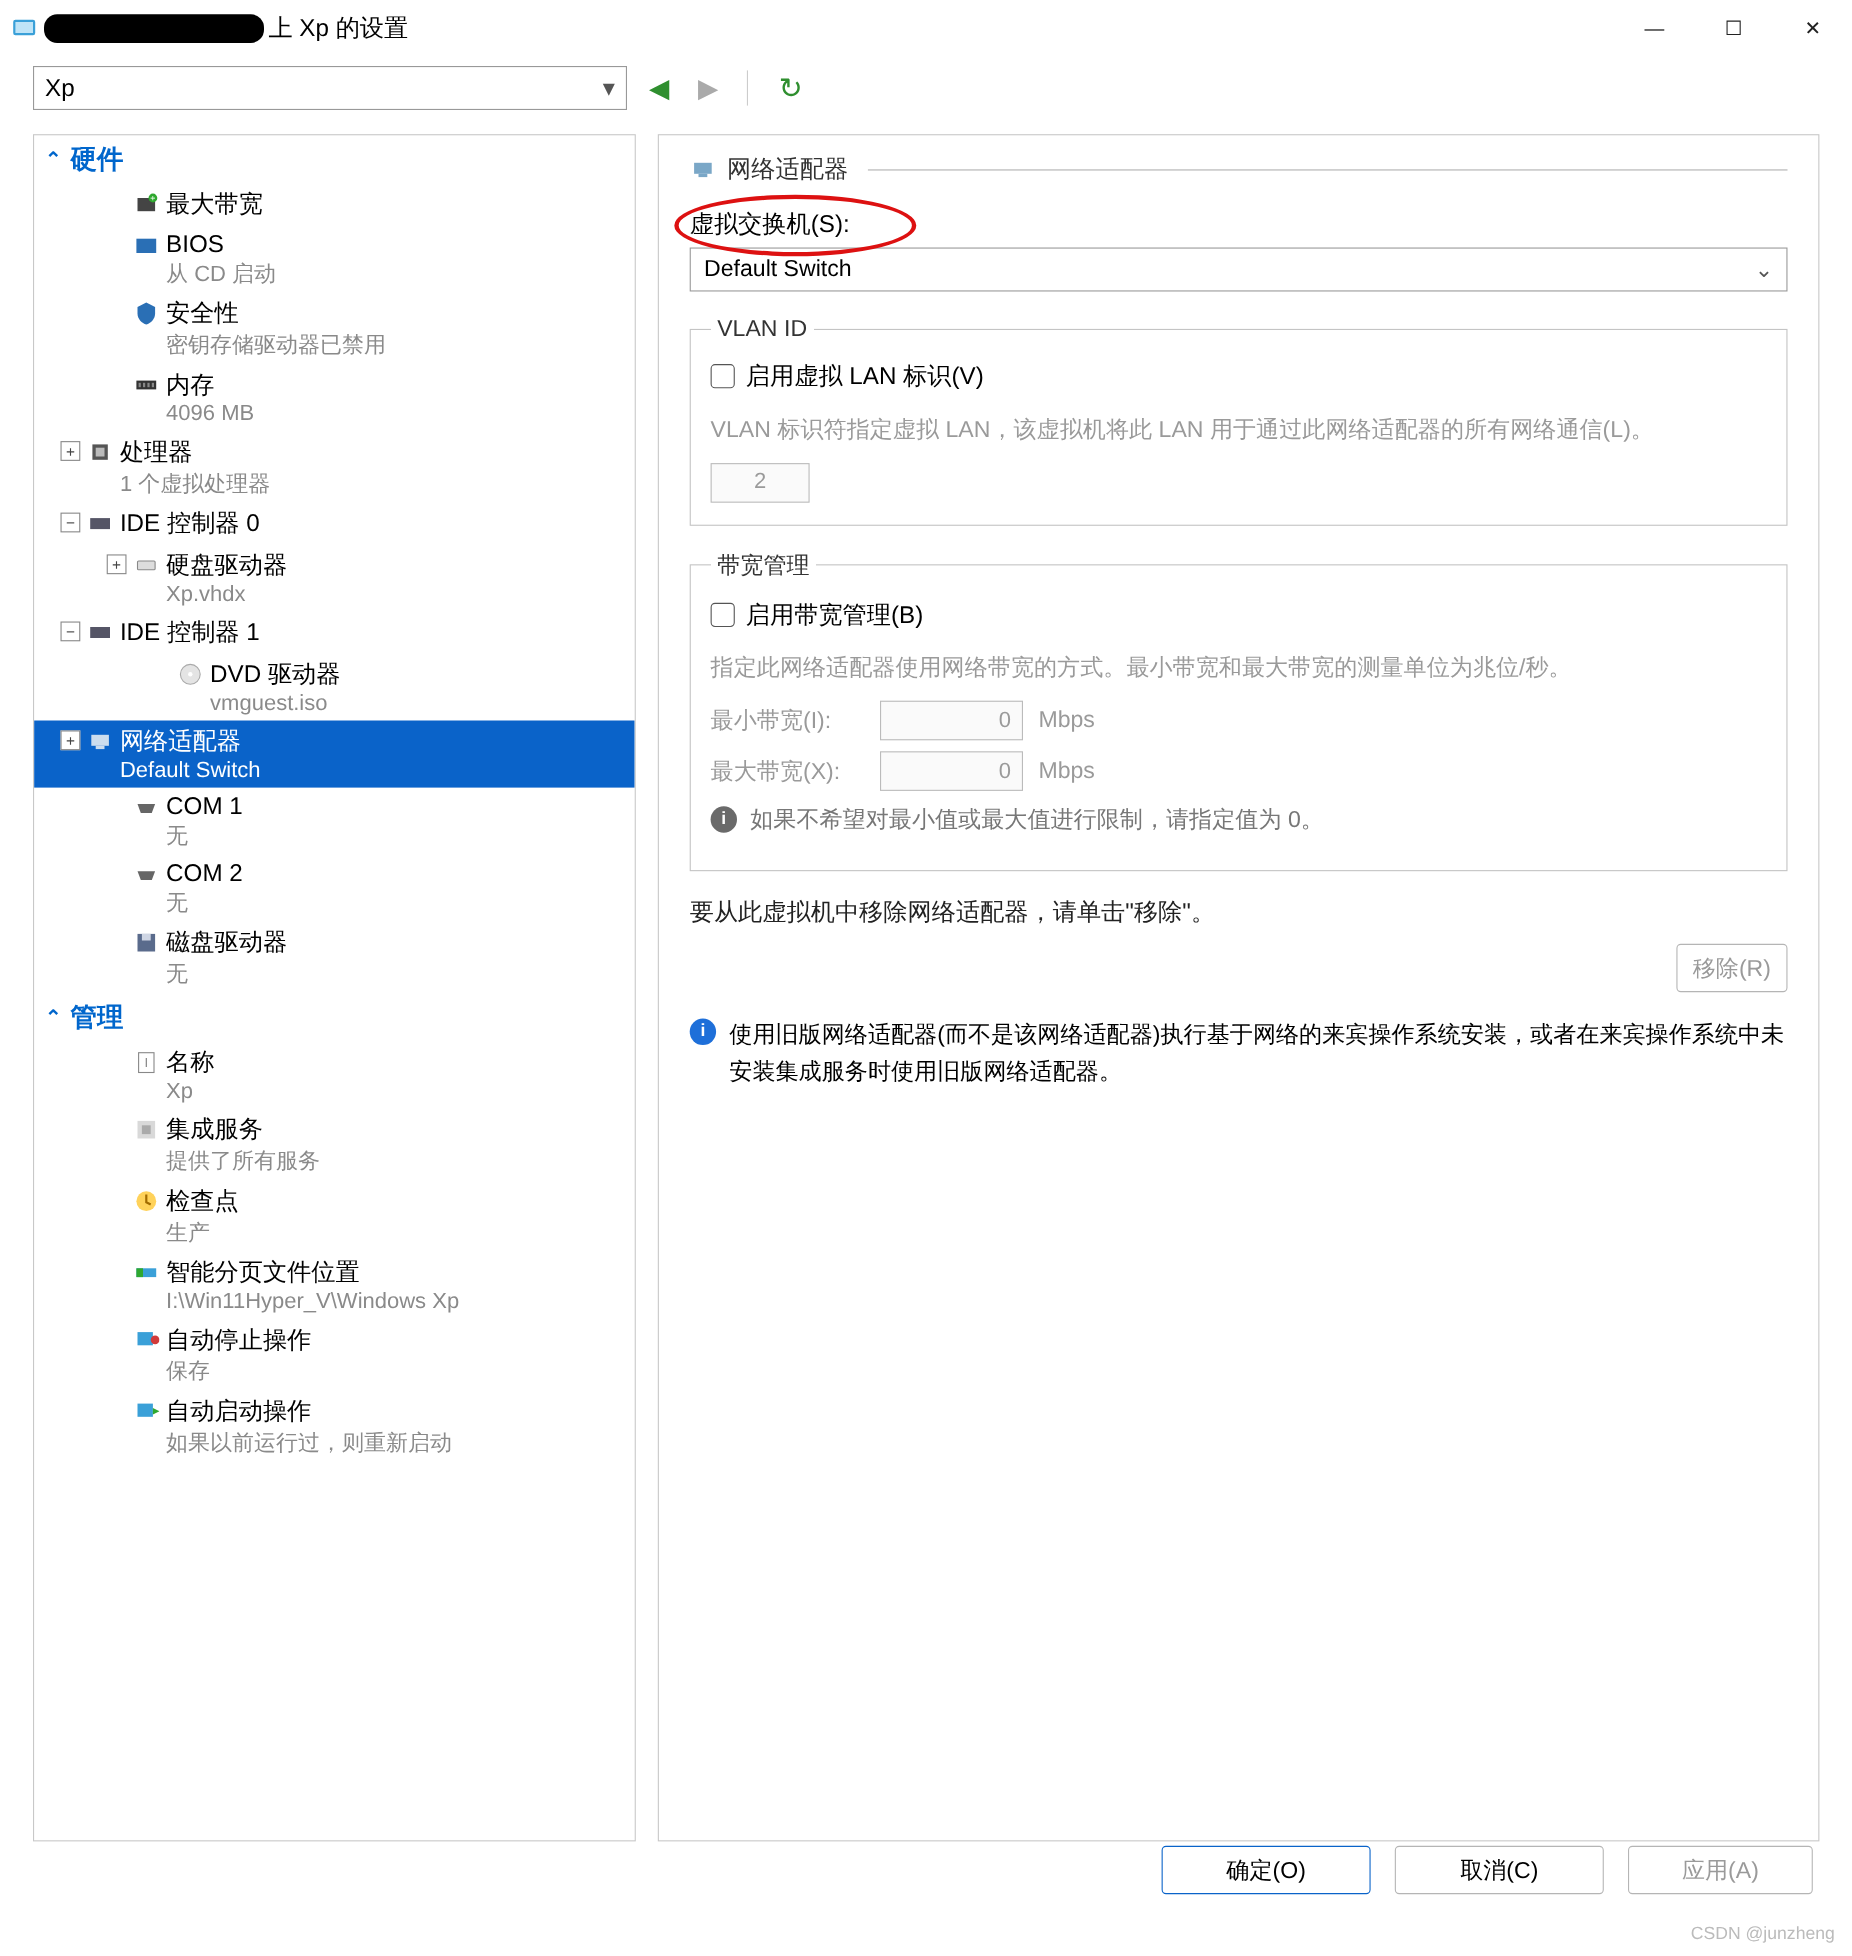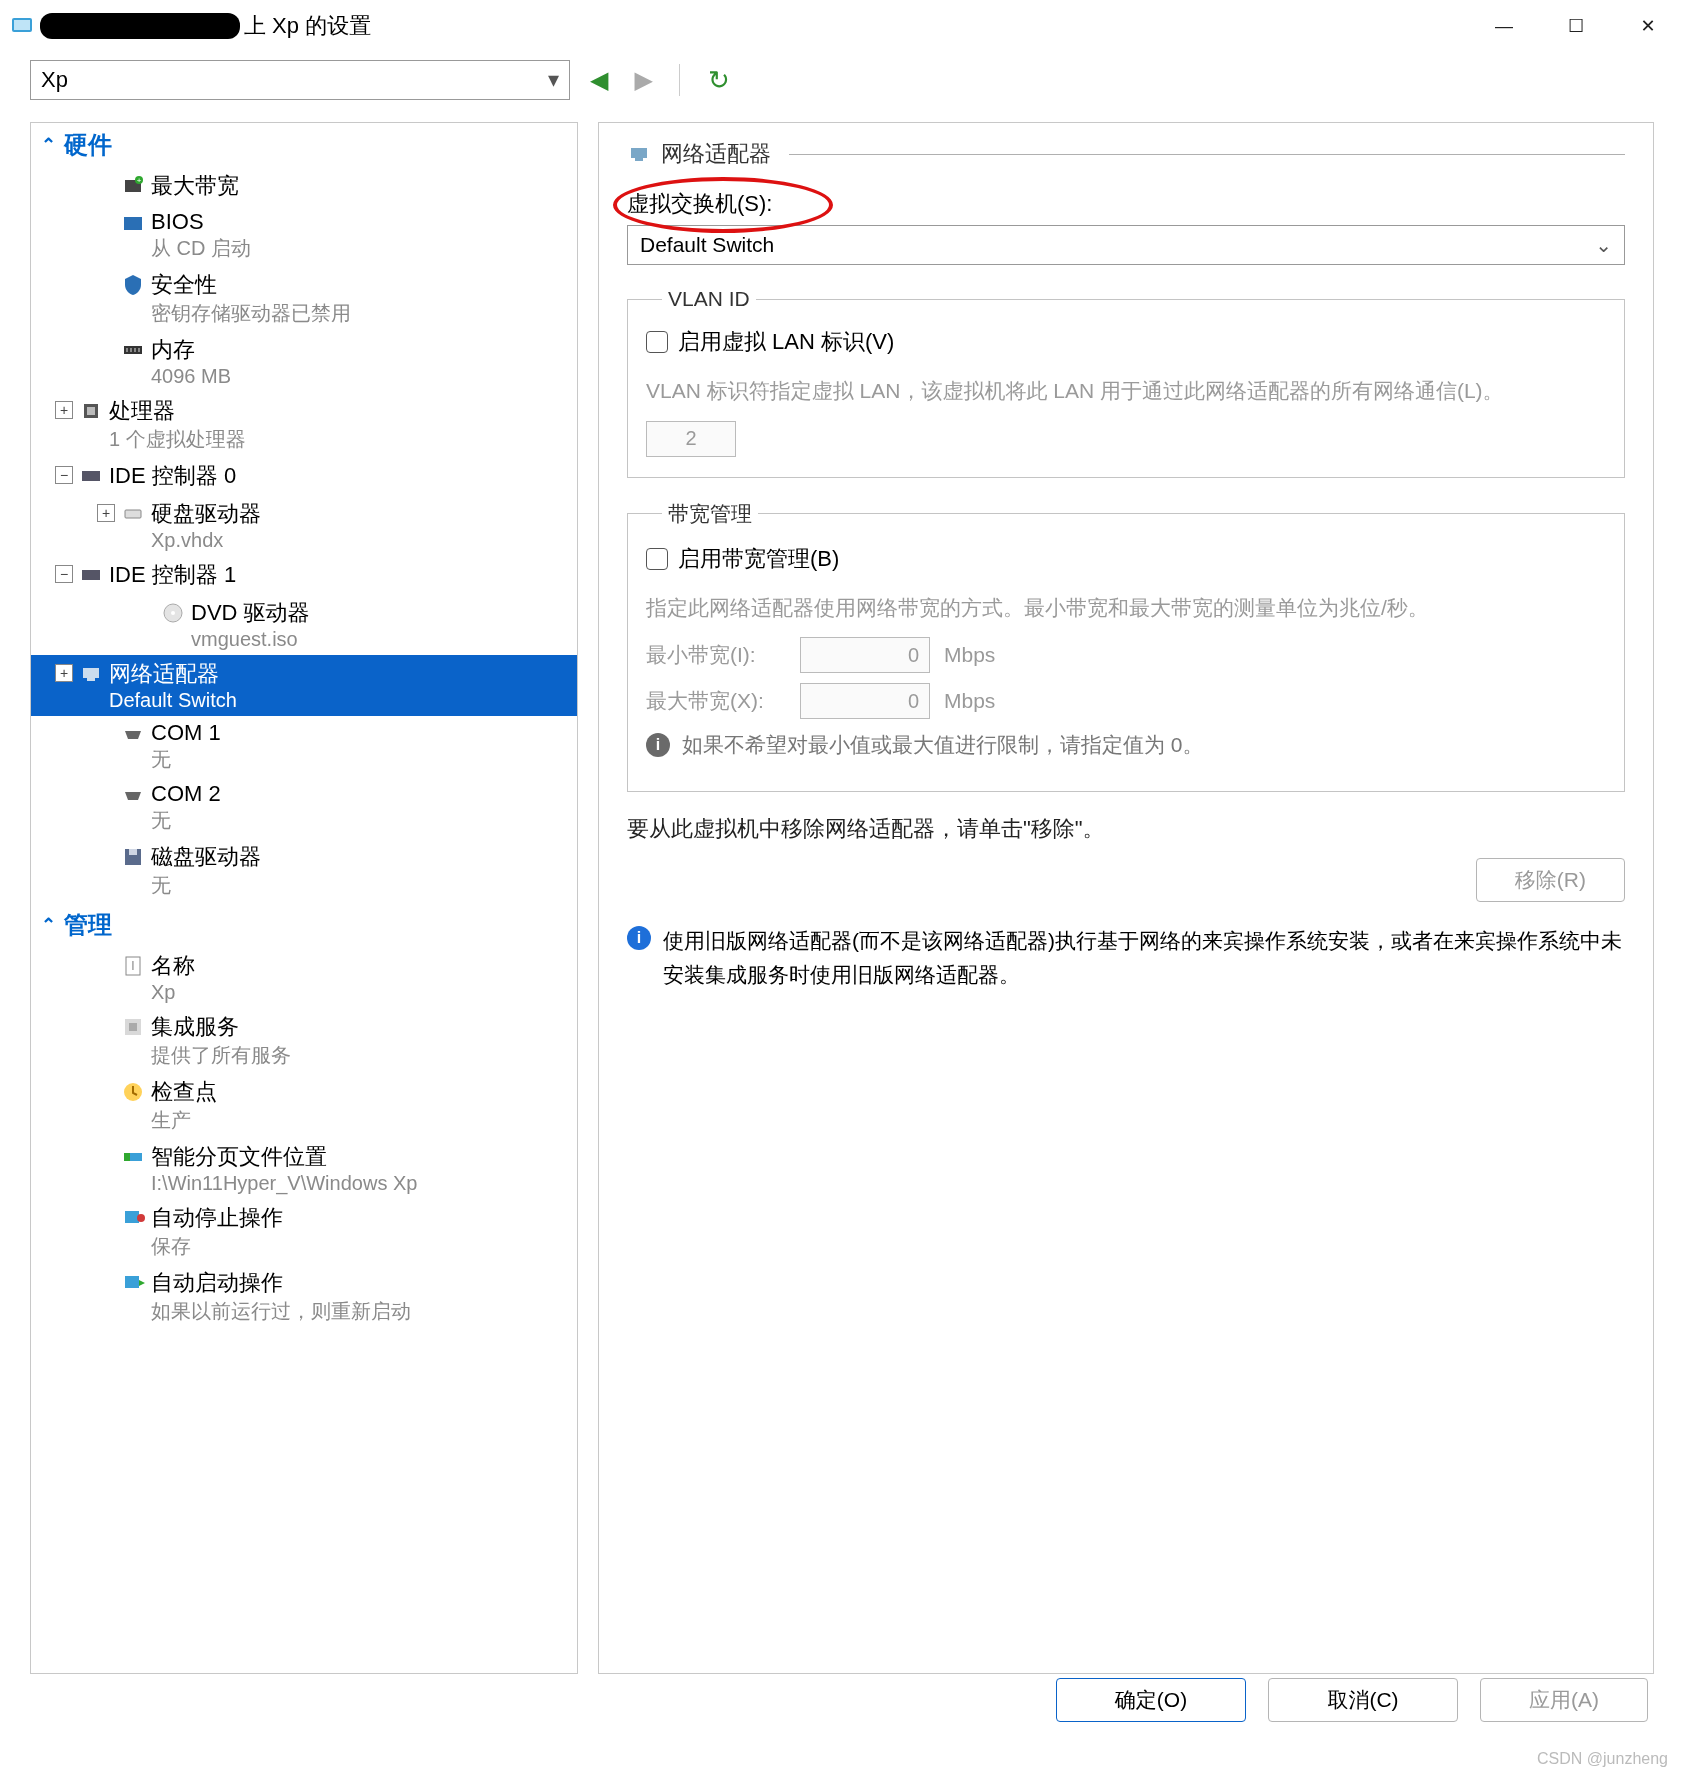--- a/index.html
+++ b/index.html
@@ -42,34 +42,34 @@
   
   .rp-header{ display:flex; align-items:center; gap:10px; margin-bottom:20px;}
   .rp-header .line{ flex:1; height:1px; background:#b0b0b0; margin-left:8px;}
   .rp-header .t{ font-size:22px; color:#333;}
   .instr{ font-size:22px; color:#222; margin:6px 0 14px 0;}
   .field-label{ font-size:22px; margin-bottom:6px;}
   .redcircle{ position:absolute; border:4px solid #d11; border-radius:50%/50%; pointer-events:none;}
   .combo{ width:100%; height:40px; border:1px solid #999; background:#fff; display:flex; align-items:center; padding:0 12px; font-size:21px; position:relative;}
   .combo::after{content:"⌄"; position:absolute; right:12px; color:#555; font-size:20px;}
   fieldset{ border:1px solid #c4c4c4; margin:22px 0; padding:16px 18px 20px 18px;}
-  legend{ font-size:21px; padding:0 6px; color:#333;margin-left:16px;}
+  legend{ font-size:21px; padding:0 6px; color:#333;}
   .chk-row{ display:flex; align-items:center; gap:10px; font-size:22px;}
   .chk{ width:22px; height:22px; border:1.5px solid #555; border-radius:4px;}
   .sub-instr{ font-size:21px; color:#9a9a9a; margin:18px 0 14px 0; line-height:1.5;}
   .num-row{ display:flex; align-items:center; gap:14px; font-size:21px; margin:10px 0;}
   .num-row .lbl.dim{ color:#9a9a9a;}
   .num-input{ width:130px; height:36px; border:1px solid #bbb; background:#fafafa; text-align:right; padding:0 10px; font-size:20px;}
   .num-input.dim{ color:#9a9a9a;}
   .unit{ color:#9a9a9a;}
   .info-row{ display:flex; align-items:flex-start; gap:12px; font-size:21px; margin:12px 0;}
   .info-icon{ width:24px; height:24px; border-radius:50%; background:#6a6a6a; color:#fff; display:flex; align-items:center; justify-content:center; font-size:16px; font-weight:700; flex-shrink:0; margin-top:2px;}
   .info-icon.blue{ background:#1e6fd9;}
   .remove-row{ display:flex; align-items:center; margin-top:8px;}
-  .btn{ height:44px; padding:0 38px; font-size:21px; border:1px solid #b5b5b5; background:#fff; border-radius:4px;}
+  .btn{ height:44px; padding:0 14px; font-size:21px; border:1px solid #b5b5b5; background:#fff; border-radius:4px;}
   .btn.disabled{ color:#9a9a9a;}
   .btn.primary{ border:1.5px solid #0a63c9;}
   
   .footer{ position:absolute; left:0; right:0; bottom:40px; height:60px; display:flex; justify-content:flex-end; gap:22px; padding:0 36px;}
   .watermark{ position:absolute; right:16px; bottom:10px; font-size:16px; color:#bbb;}
   
   svg{display:block;}
 </style>
 </head>
 <body>

